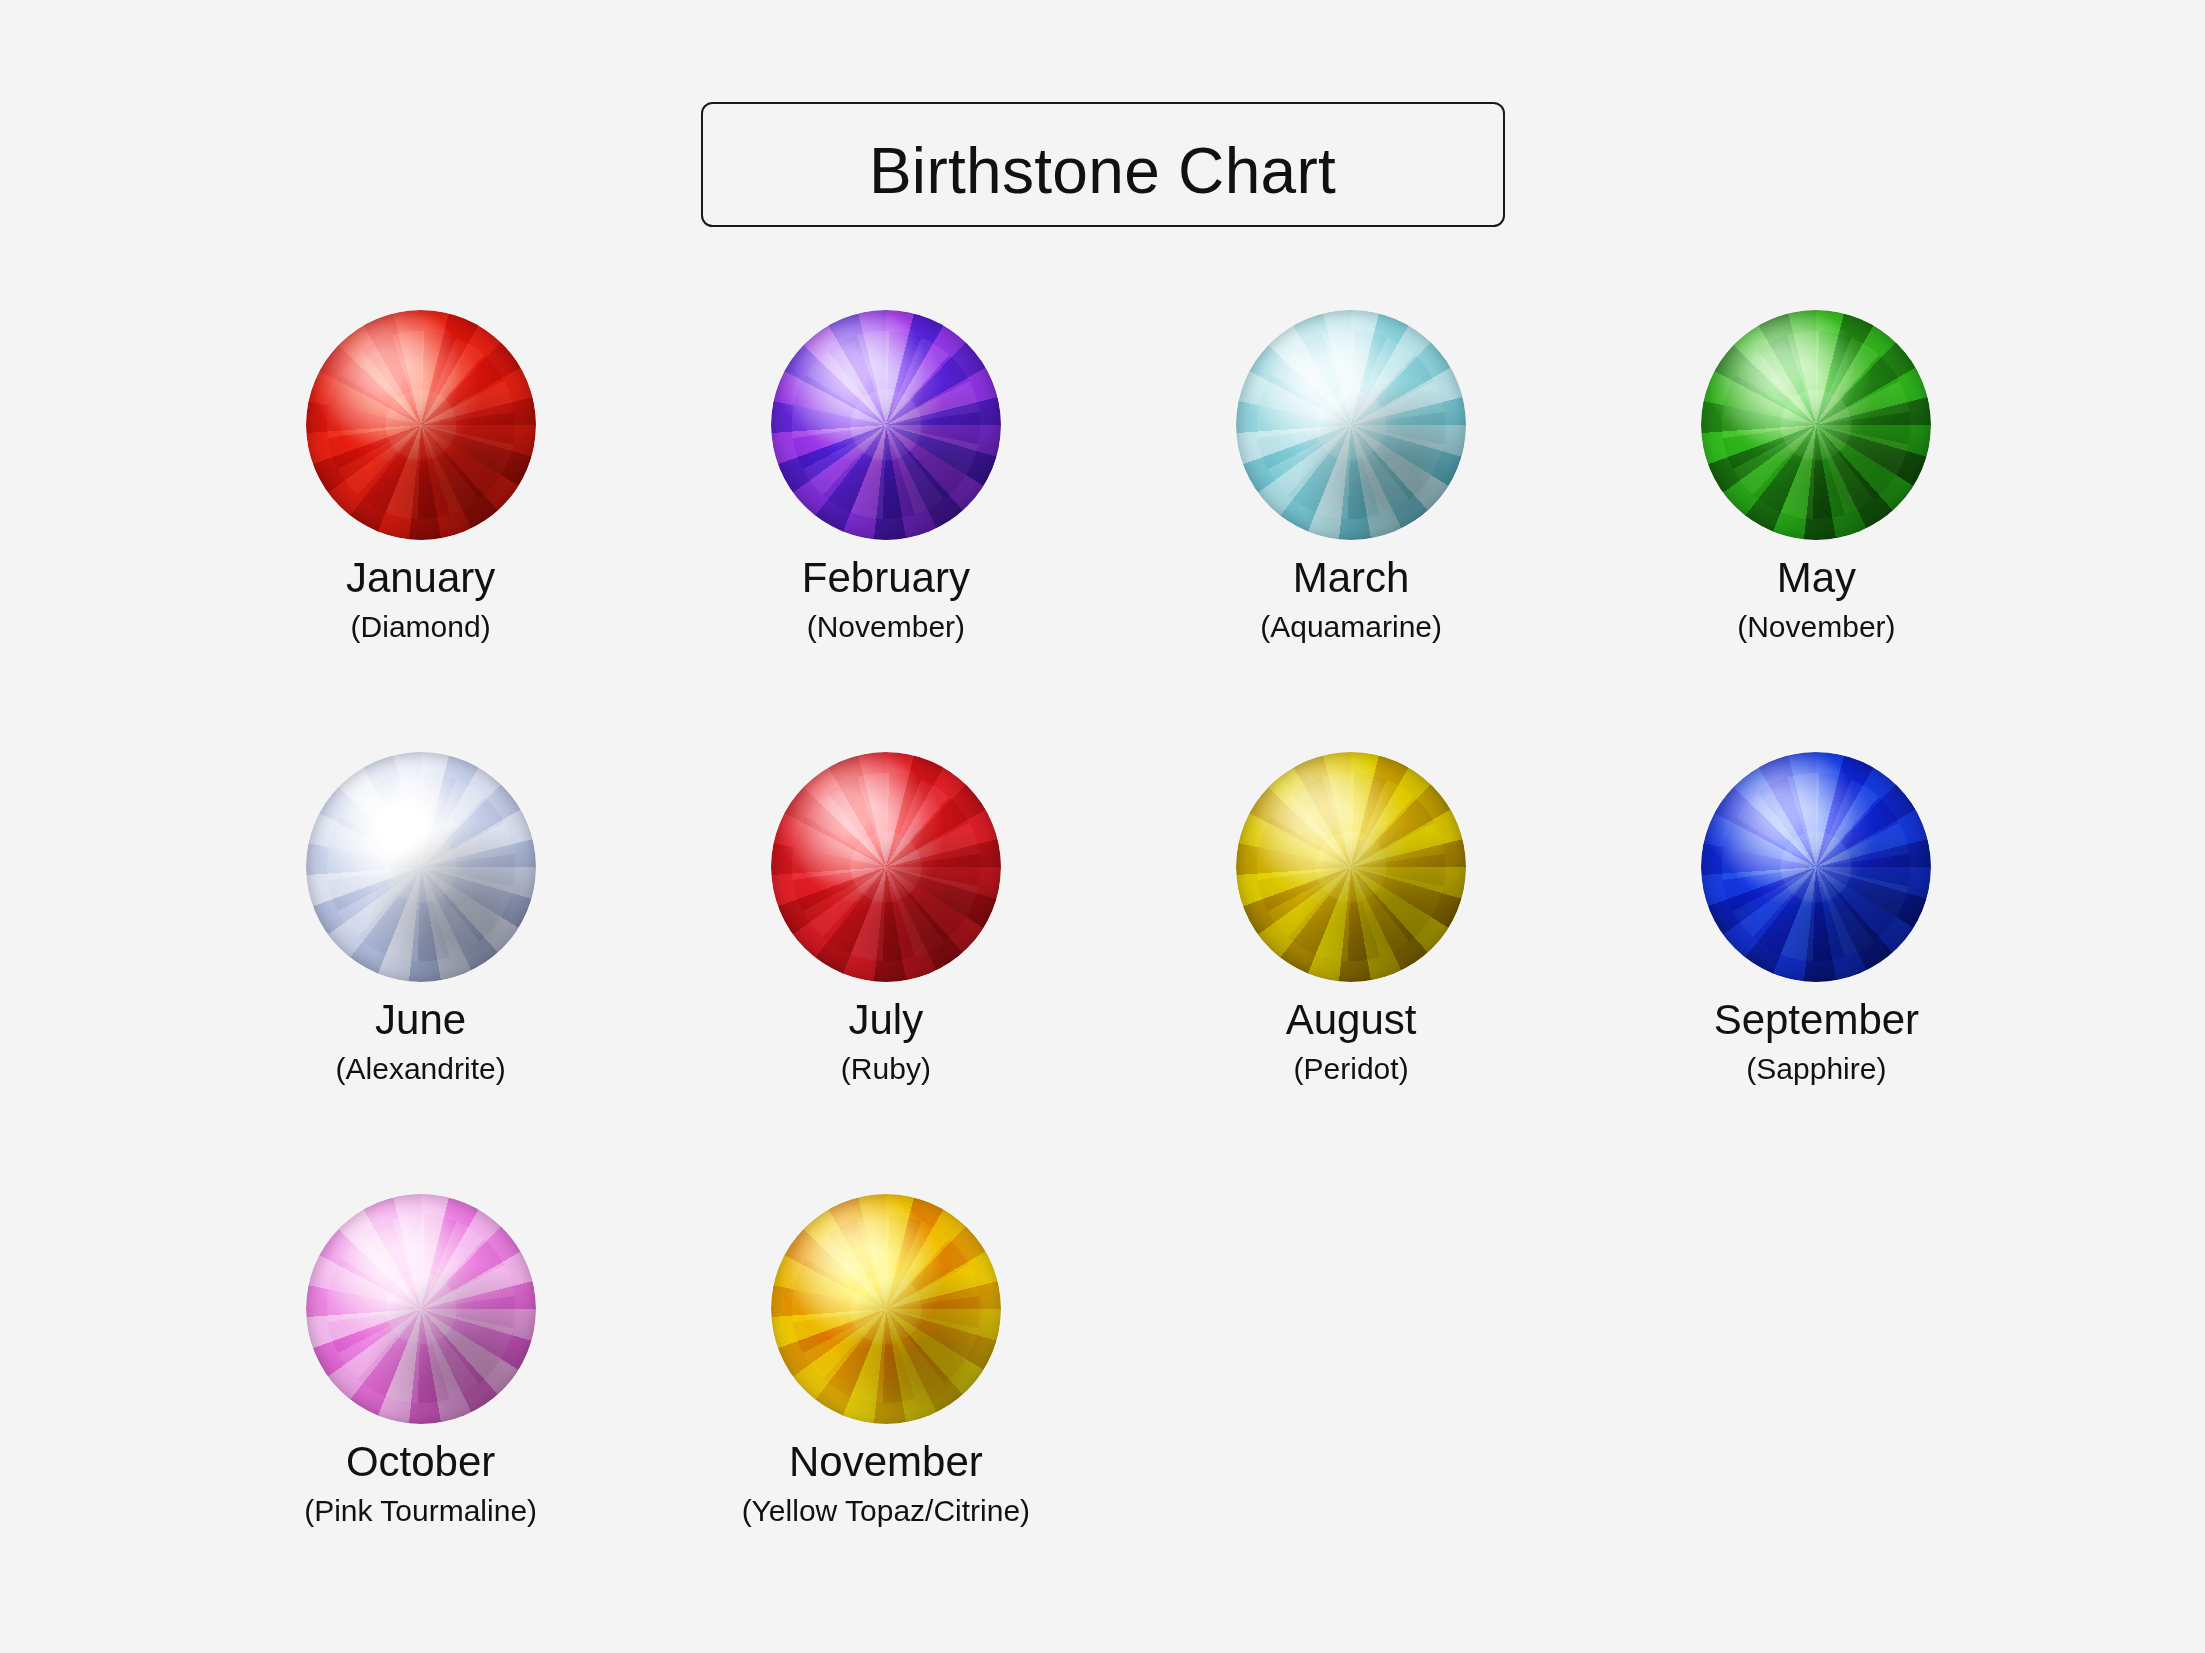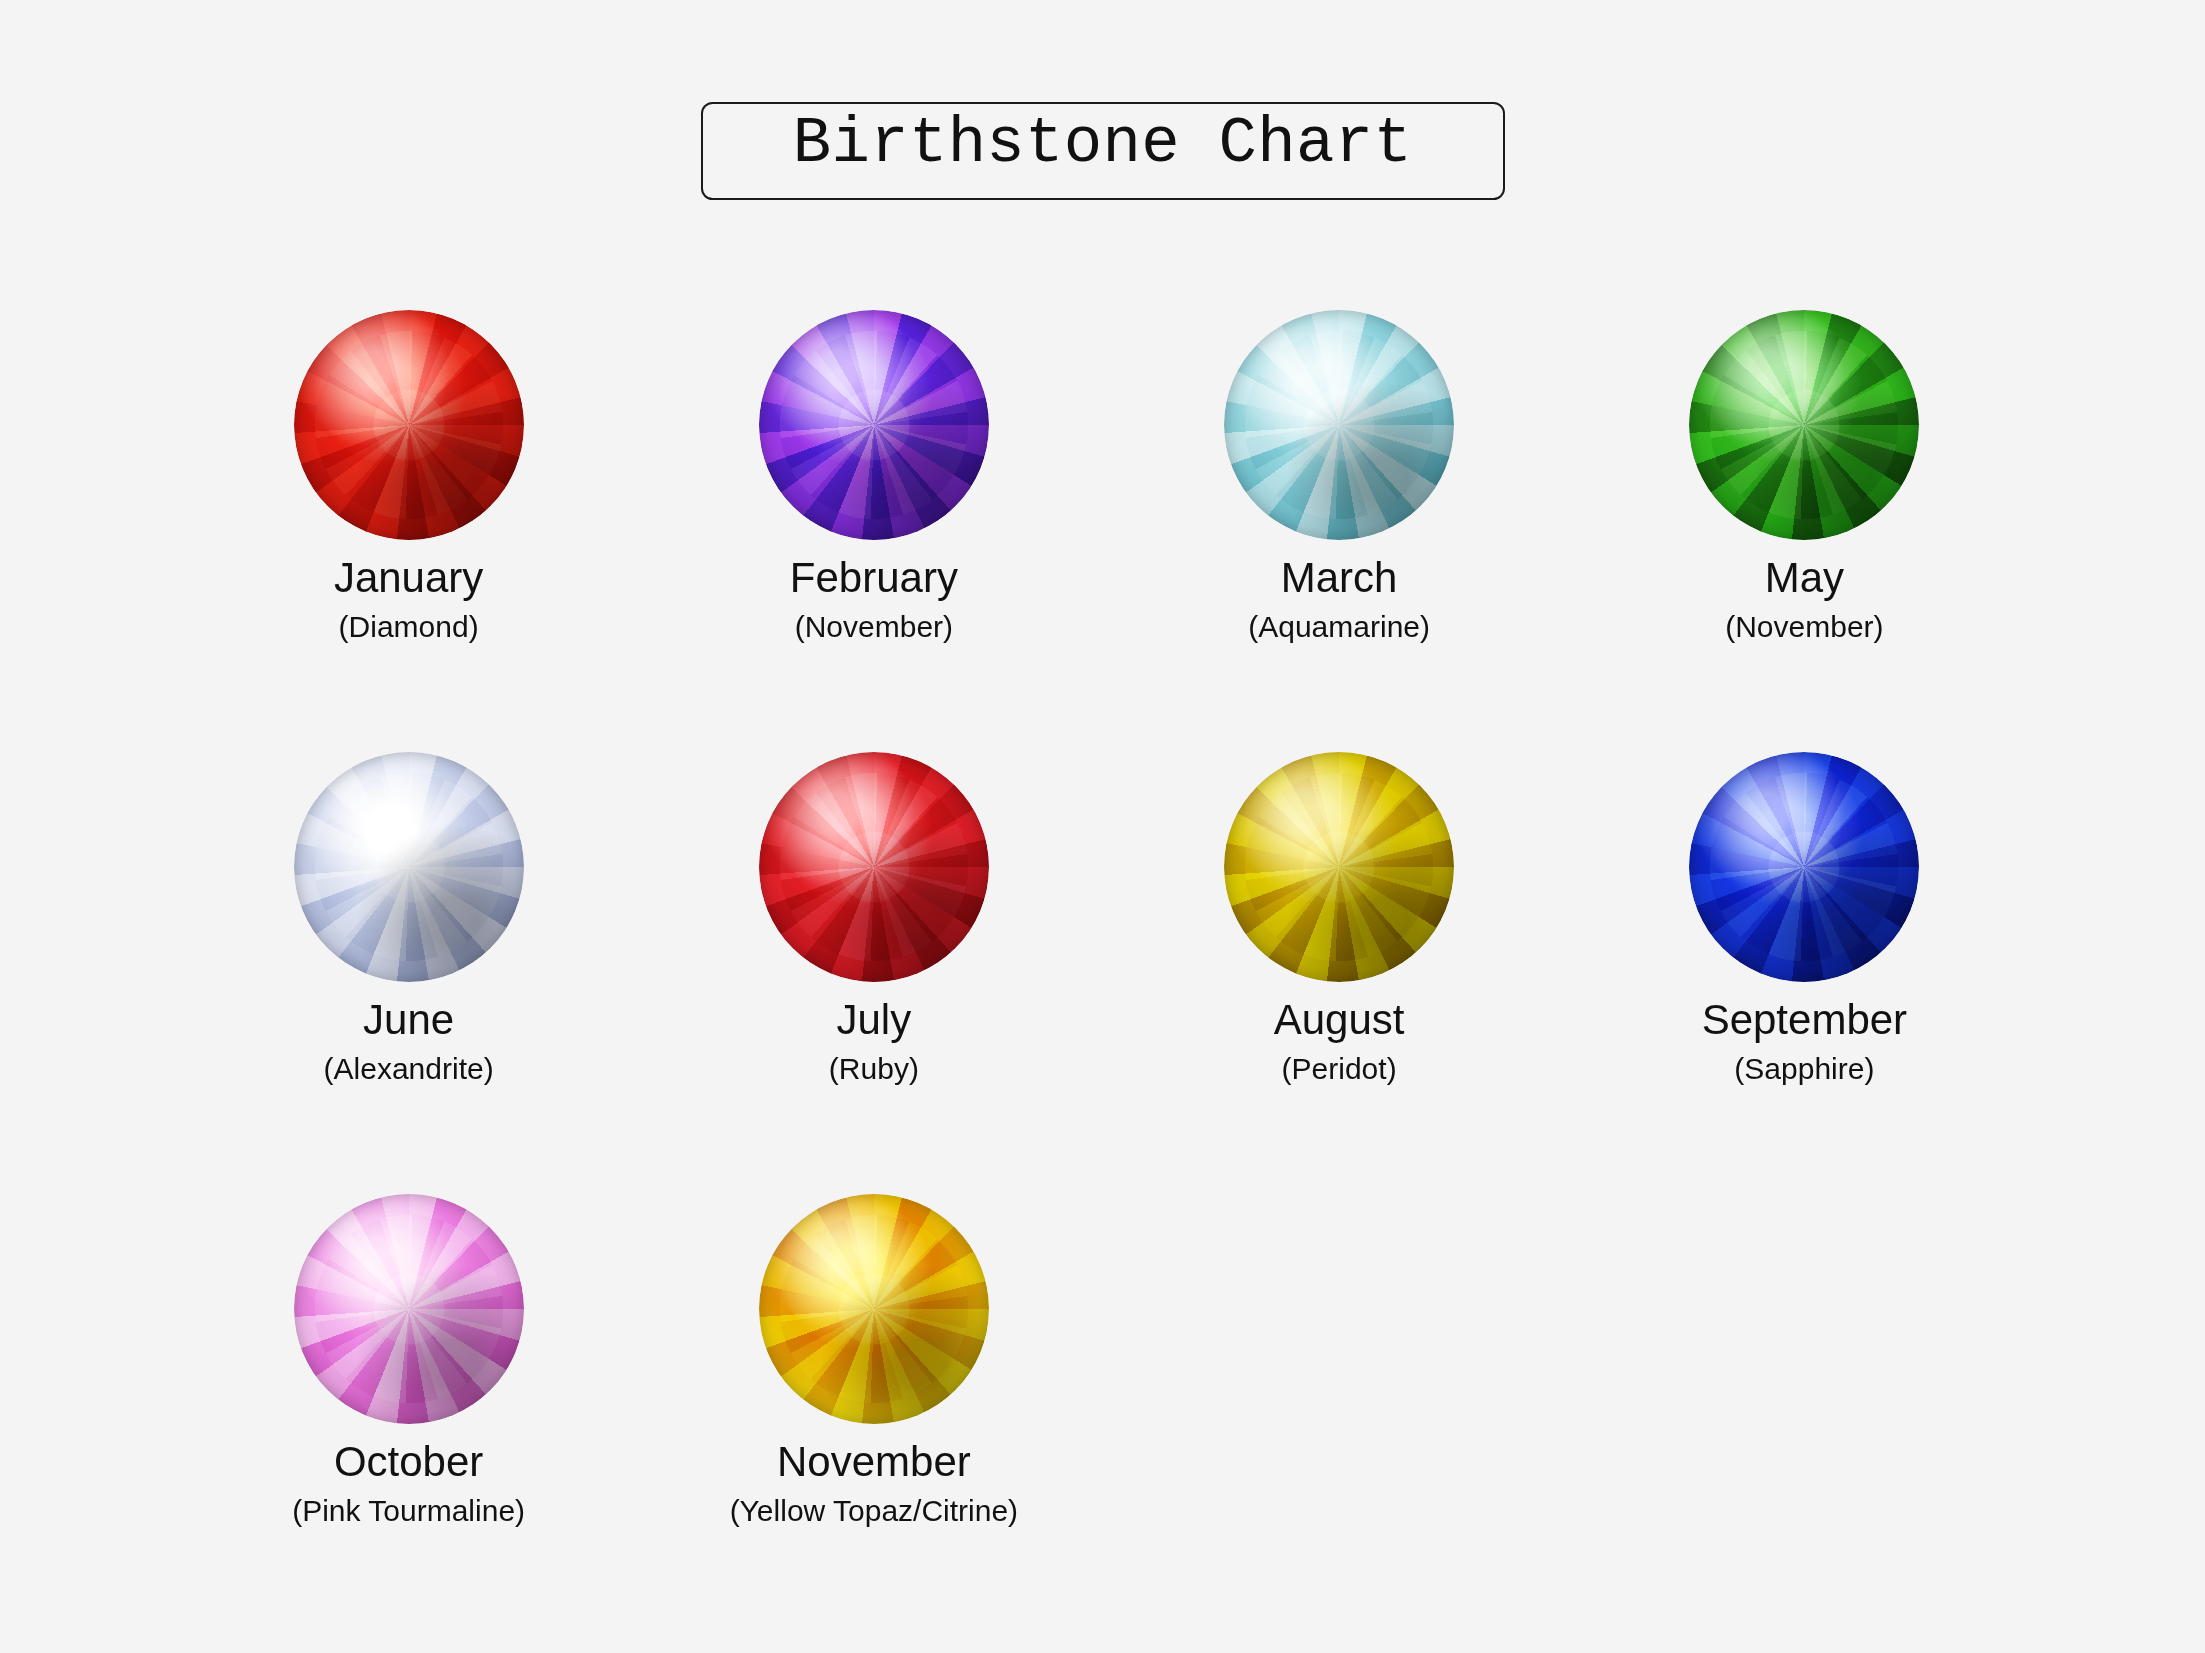--- a/index.html
+++ b/index.html
@@ -20,42 +20,41 @@
     position: absolute;
     top: 102px;
     left: 0;
     width: 100%;
     display: flex;
     justify-content: center;
   }
   .title-box {
     border: 2.3px solid #1a1a1a;
     border-radius: 11.5px;
-    padding: 8px 52px 22px 52px;
+    padding: 35px 52px 22px 52px;
     min-width: 804px;
     box-sizing: border-box;
     display: flex;
     align-items: flex-start;
     justify-content: center;
     background: transparent;
-    font-family: Liberation Mono, monospace;
   }
   .title-text {
     font-size: 64px;
     font-weight: 400;
     letter-spacing: 0.3px;
     line-height: 1;
     color: #111;
     white-space: nowrap;
   }
 
   .grid {
     position: absolute;
     top: 310px;
-    left: 176px;
+    left: 188px;
     width: 1861px;
     display: grid;
     grid-template-columns: repeat(4, 1fr);
     grid-template-rows: repeat(3, 442px);
     column-gap: 0px;
     row-gap: 0px;
   }
 
   .cell {
     display: flex;

